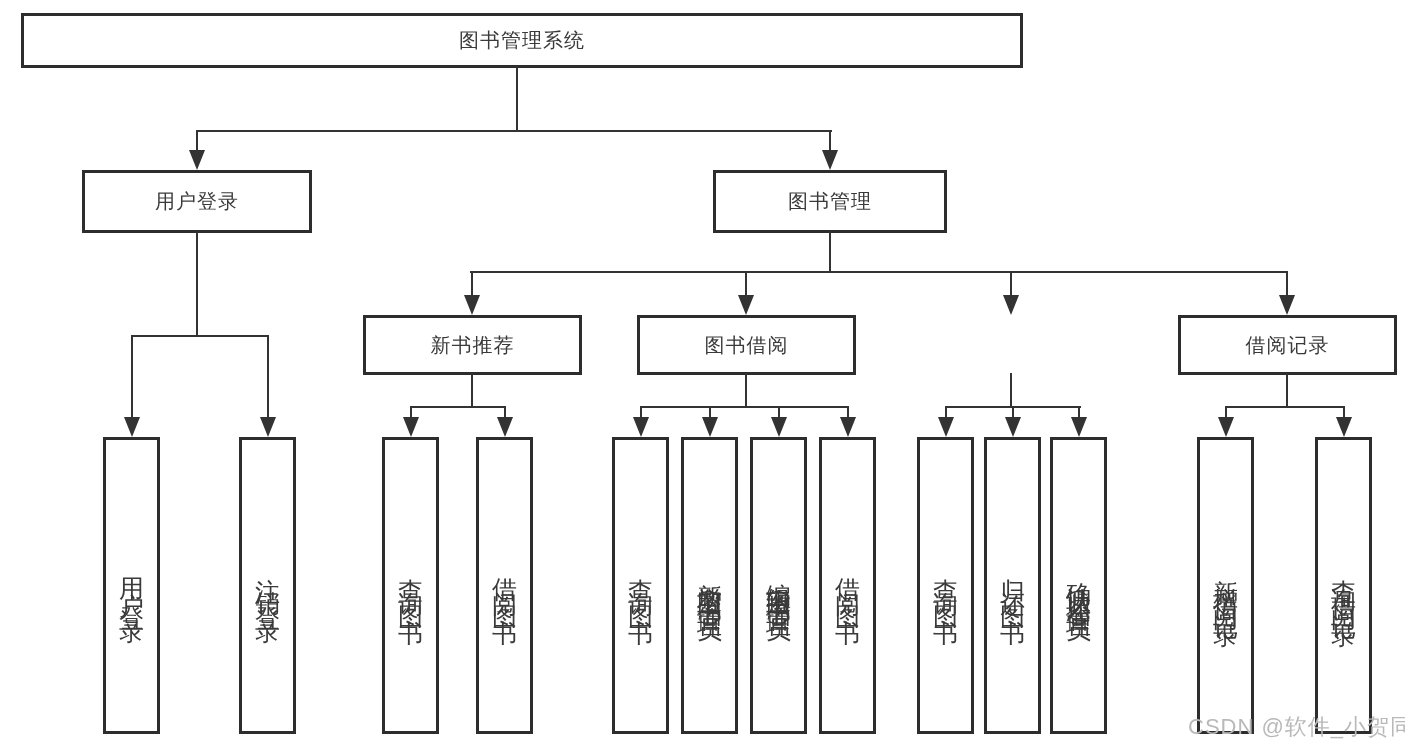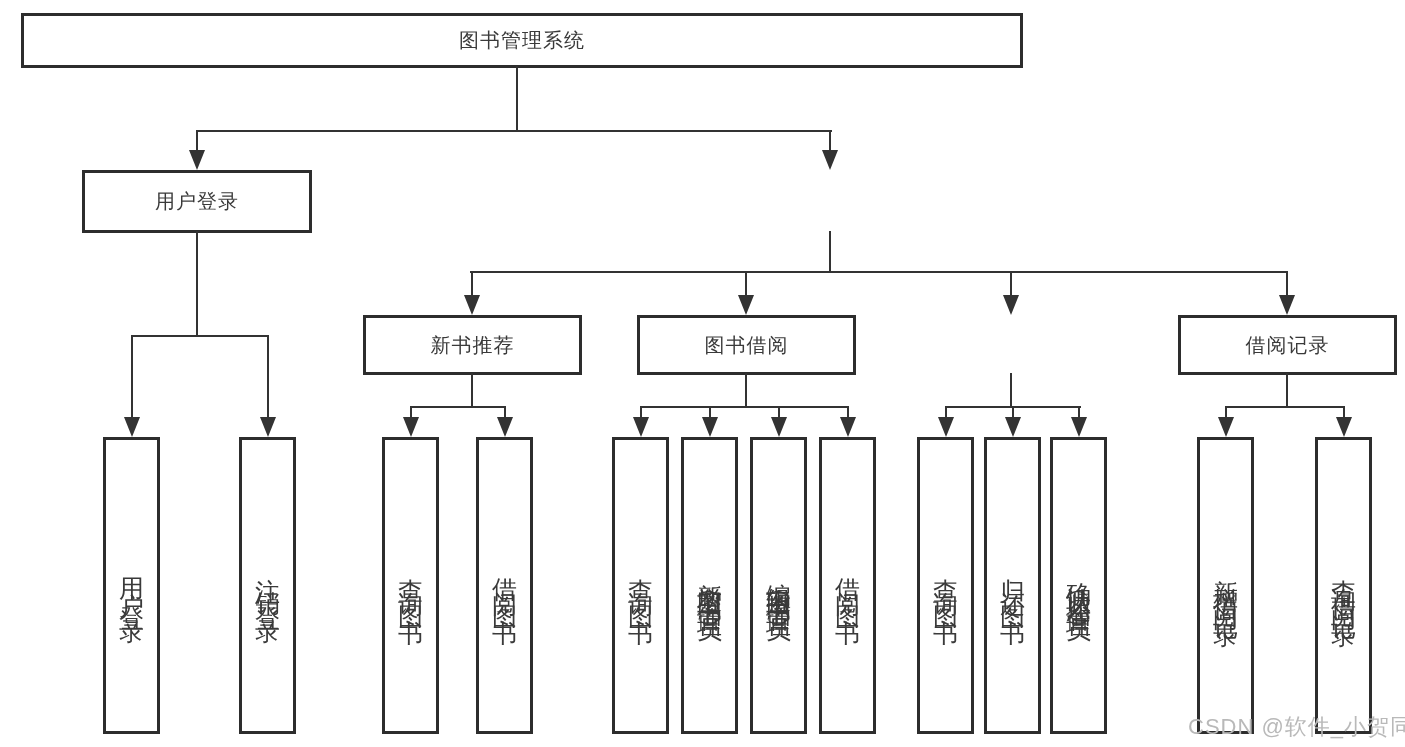--- a/index.html
+++ b/index.html
@@ -68,20 +68,23 @@
 
   <div class="line v" style="left:516px; top:66px; height:66px;"></div>
   <div class="line h" style="left:196px; top:130px; width:636px;"></div>
   <div class="line v" style="left:196px; top:130px; height:22px;"></div>
   <div class="arrowhead" style="left:189px; top:150px;"></div>
   <div class="line v" style="left:829px; top:130px; height:22px;"></div>
   <div class="arrowhead" style="left:822px; top:150px;"></div>
 
   <div class="node" style="left:82px; top:170px; width:230px; height:63px;">
     <span class="h-label">用户登录</span>
+  </div>
+  <div class="node" style="left:713px; top:170px; width:234px; height:63px;">
+    <span class="h-label">图书管理</span>
   </div>
 
   <div class="line v" style="left:196px; top:231px; height:106px;"></div>
   <div class="line h" style="left:131px; top:335px; width:138px;"></div>
   <div class="line v" style="left:131px; top:335px; height:84px;"></div>
   <div class="arrowhead" style="left:124px; top:417px;"></div>
   <div class="line v" style="left:267px; top:335px; height:84px;"></div>
   <div class="arrowhead" style="left:260px; top:417px;"></div>
 
   <div class="line v" style="left:829px; top:231px; height:42px;"></div>

